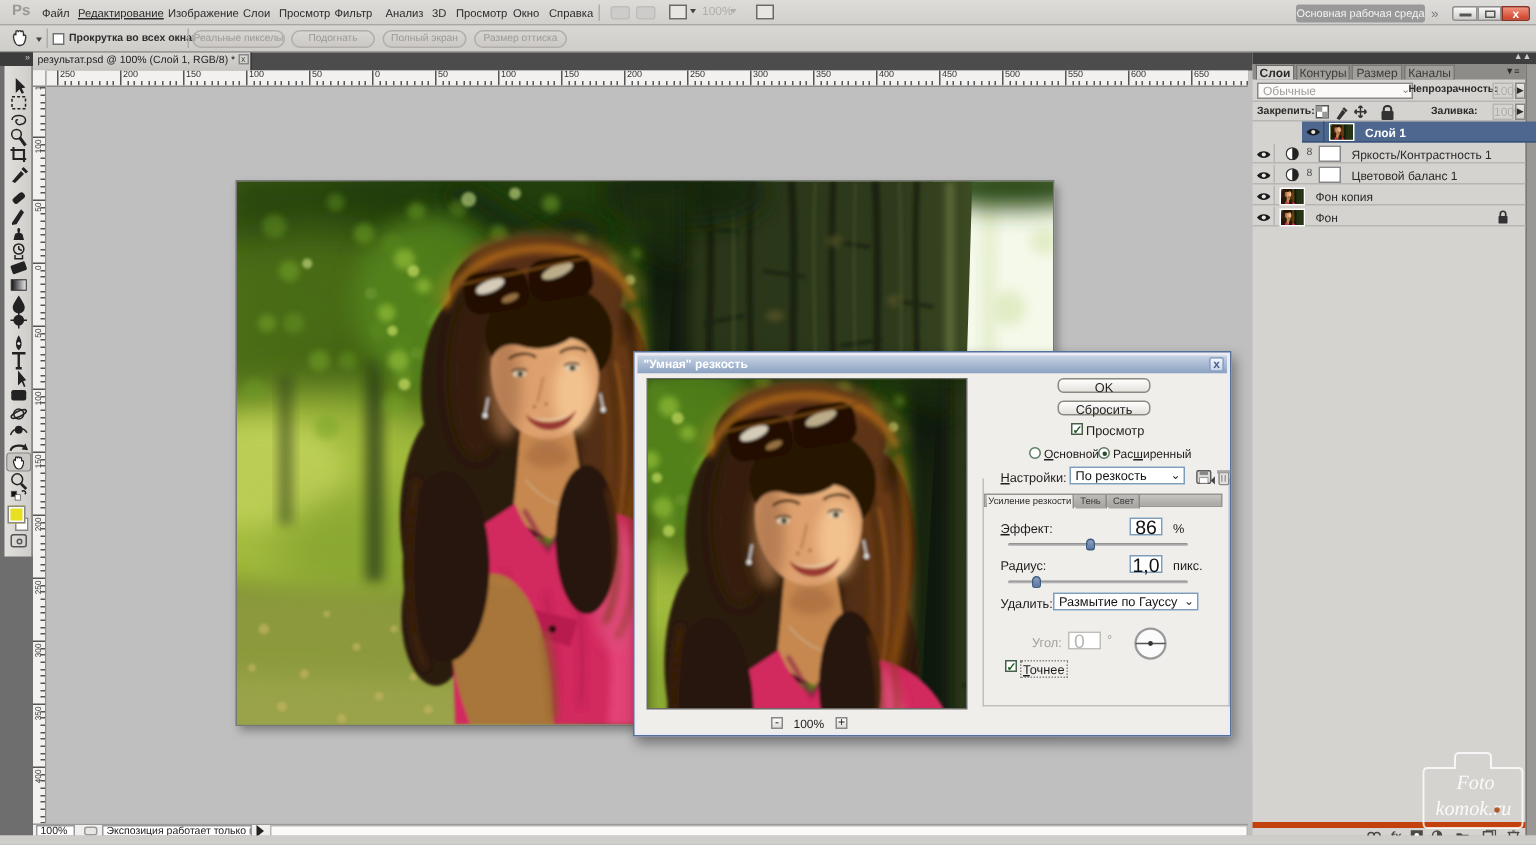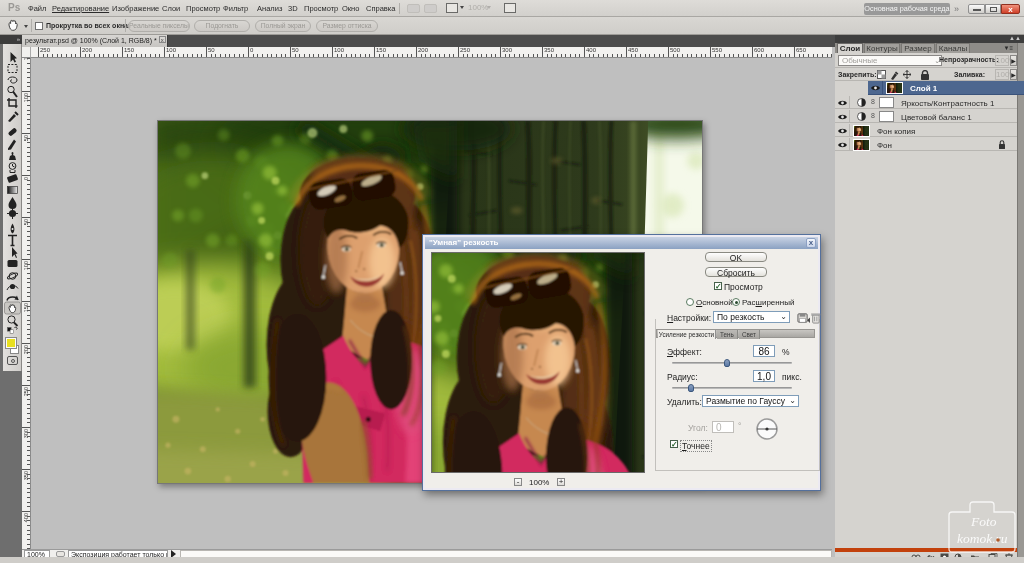--- a/index.html
+++ b/index.html
@@ -50,21 +50,21 @@
     text-align:center; line-height:10px; }
   .cb { position:absolute; width:8px; height:8px; background:#fff; border:1px solid #46604a; font-size:8px;
     line-height:7px; color:#1e5c24; text-align:center; font-weight:bold;}
   .radio { position:absolute; width:8px; height:8px; border:1px solid #5a7a60; border-radius:50%; background:#fff; }
   .radio.sel::after { content:""; position:absolute; left:2px; top:2px; width:3px; height:3px; border-radius:50%; background:#2a4a2e; }
   .dtext { position:absolute; font-size:8.5px; color:#1d1d1d; white-space:nowrap; }
   .combo { position:absolute; height:12px; background:#fff; border:1px solid #7f9db9; font-size:8.5px;
     color:#111; line-height:11px; padding-left:3px; white-space:nowrap;}
   .combo::after { content:"\2304"; position:absolute; right:2px; top:-1px; font-size:8px; color:#333; }
   .valbox { position:absolute; width:22px; height:12px; background:#fff; border:1px solid #7f9db9;
-    font-size:10px; color:#111; text-align:center; line-height:11px; }
+    font-size:13px; color:#111; text-align:center; line-height:11px; }
   .slider { position:absolute; height:2px; background:linear-gradient(#888,#c8c8c8); border-radius:1px;}
   .thumb { position:absolute; top:-3px; width:6px; height:8px; background:linear-gradient(#8ba0c0,#5a78a4);
     border:1px solid #3c587e; border-radius:3px 3px 2px 2px; }
   .dtab { position:absolute; top:0; height:9px; font-size:6.3px; line-height:9px; color:#2a2a2a; white-space:nowrap; overflow:hidden;}
 </style>
 </head>
 <body>
 
   <div id="menubar">
     <span class="mi" style="left:8px;top:2px;color:#9a9895;font-weight:bold;font-size:10px;">Ps</span>

